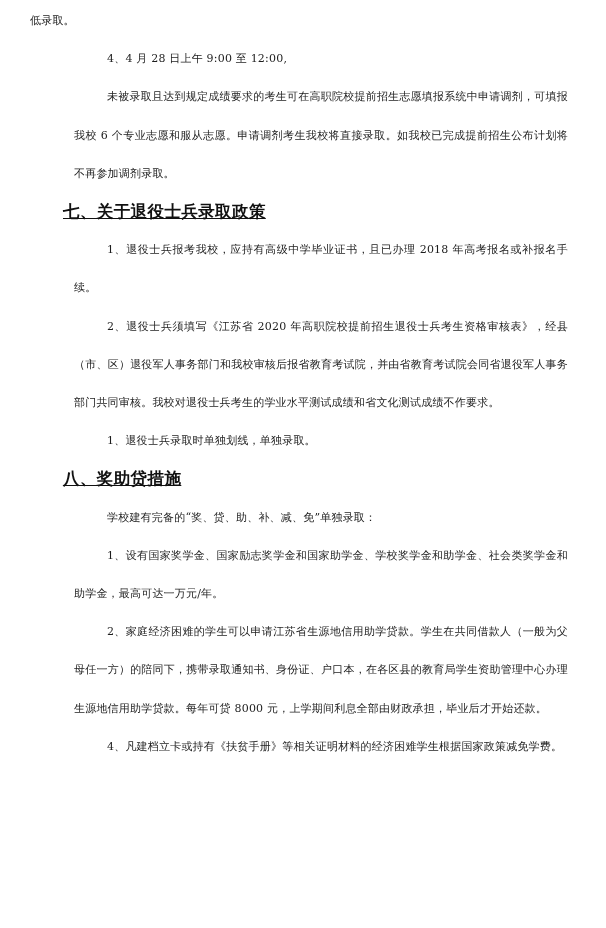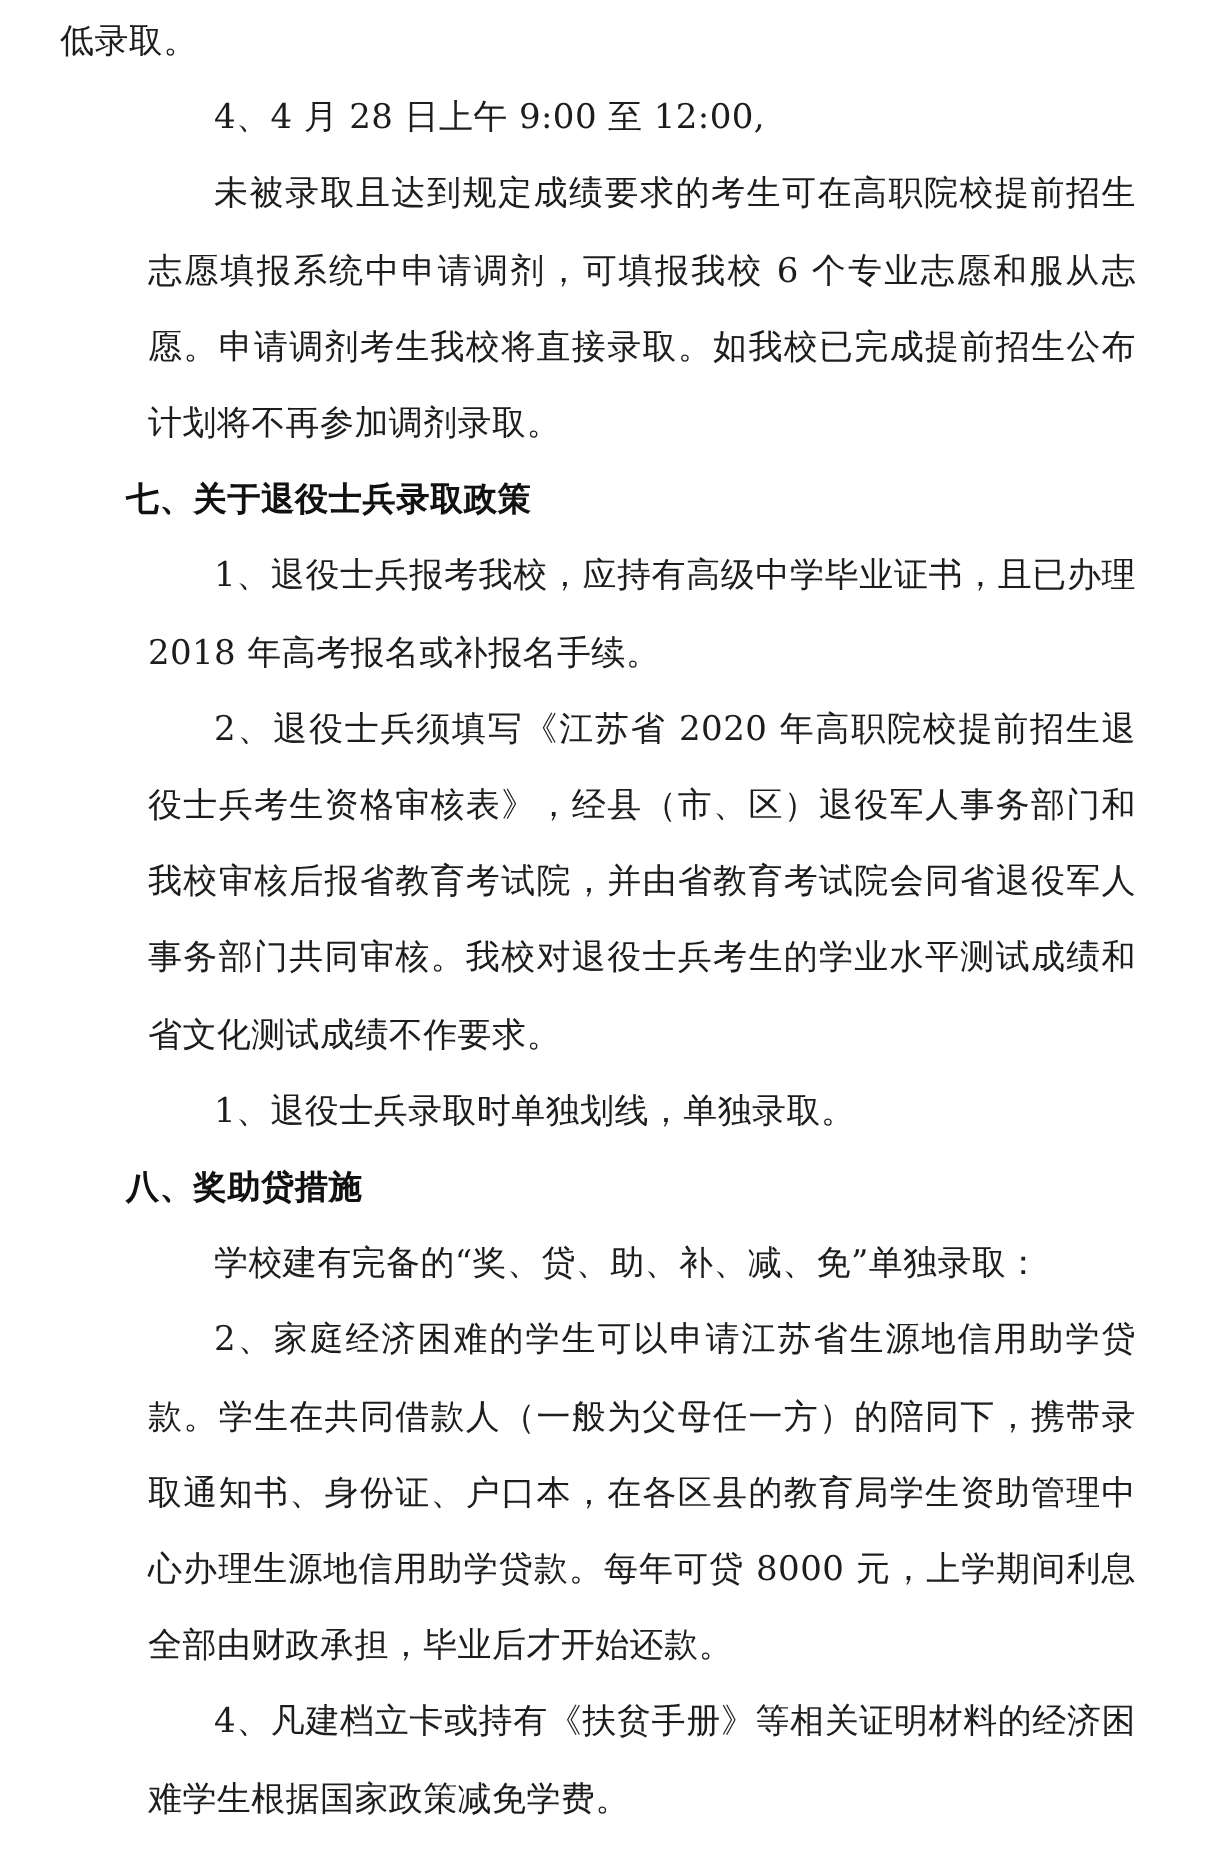--- a/index.html
+++ b/index.html
@@ -20,40 +20,41 @@
     height: 928px;
     box-sizing: border-box;
     padding: 0 38px 0 30px;
   }
   .doc-body {
     padding-top: 2px;
   }
   p.para {
     margin: 0;
     padding: 0;
-    font-size: 17px;
+    font-size: 11px;
     line-height: 38.2px;
     letter-spacing: 0.2px;
     text-align: justify;
     text-justify: inter-ideograph;
     color: #1d1d1d;
   }
   p.indent2 {
     text-indent: 33px;
     margin-left: 44px;
   }
   p.heading {
     margin: 0;
     padding: 0;
     font-size: 16.5px;
     line-height: 38.2px;
     font-weight: bold;
     text-indent: 33px;
     letter-spacing: 0.4px;
     color: #111111;
+    text-decoration: underline;
   }
   .tight-first {
     text-indent: 0;
   }
 </style>
 </head>
 <body>
 
 <div class="page">
   <div class="doc-body">
@@ -69,20 +70,21 @@
     <p class="para indent2">1、退役士兵报考我校，应持有高级中学毕业证书，且已办理 2018 年高考报名或补报名手续。</p>
 
     <p class="para indent2">2、退役士兵须填写《江苏省 2020 年高职院校提前招生退役士兵考生资格审核表》，经县（市、区）退役军人事务部门和我校审核后报省教育考试院，并由省教育考试院会同省退役军人事务部门共同审核。我校对退役士兵考生的学业水平测试成绩和省文化测试成绩不作要求。</p>
 
     <p class="para indent2">1、退役士兵录取时单独划线，单独录取。</p>
 
     <p class="heading">八、奖助贷措施</p>
 
     <p class="para indent2">学校建有完备的“奖、贷、助、补、减、免”单独录取：</p>
 
+    <p class="para indent2">1、设有国家奖学金、国家励志奖学金和国家助学金、学校奖学金和助学金、社会类奖学金和助学金，最高可达一万元/年。</p>
 
     <p class="para indent2">2、家庭经济困难的学生可以申请江苏省生源地信用助学贷款。学生在共同借款人（一般为父母任一方）的陪同下，携带录取通知书、身份证、户口本，在各区县的教育局学生资助管理中心办理生源地信用助学贷款。每年可贷 8000 元，上学期间利息全部由财政承担，毕业后才开始还款。</p>
 
 
     <p class="para indent2">4、凡建档立卡或持有《扶贫手册》等相关证明材料的经济困难学生根据国家政策减免学费。</p>
 
   </div>
 </div>
 
 </body></html>

